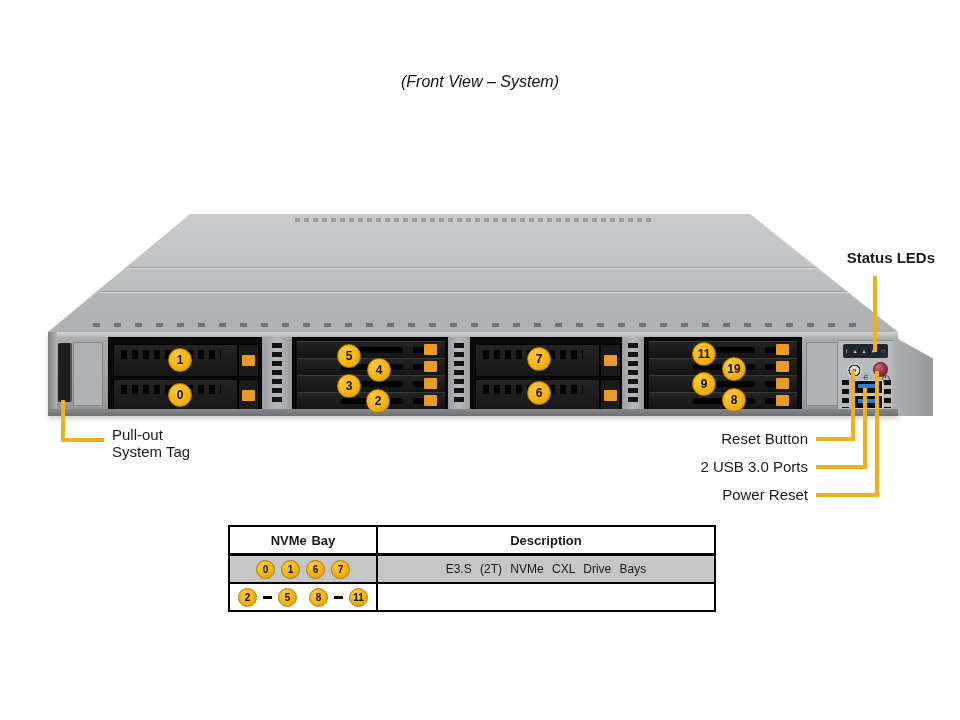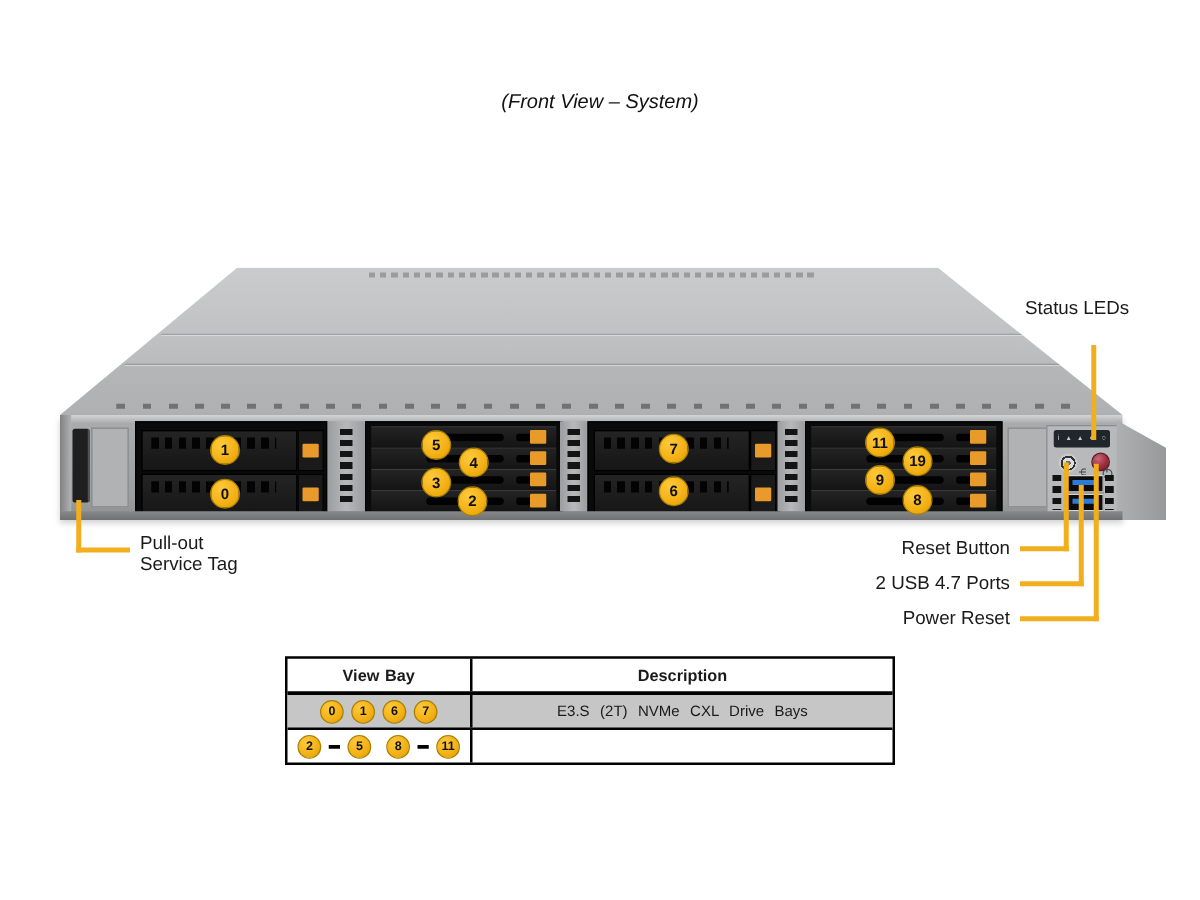--- a/index.html
+++ b/index.html
@@ -266,32 +266,32 @@
   <div class="yline" style="left:873px;top:276px;width:4px;height:76px;"></div>
   <div class="yline" style="left:851px;top:370px;width:4px;height:71px;"></div>
   <div class="yline" style="left:816px;top:437px;width:39px;height:4px;"></div>
   <div class="yline" style="left:863px;top:388px;width:4px;height:81px;"></div>
   <div class="yline" style="left:816px;top:465px;width:51px;height:4px;"></div>
   <div class="yline" style="left:875px;top:371px;width:4px;height:126px;"></div>
   <div class="yline" style="left:816px;top:493px;width:63px;height:4px;"></div>
   <div class="yline" style="left:61px;top:400px;width:4px;height:42px;"></div>
   <div class="yline" style="left:61px;top:438px;width:43px;height:4px;"></div>
 
-  <div class="callout-label" style="left:820px;top:238px;width:115px;text-align:left;">Status LEDs</div>
+  <div class="callout-label" style="left:820px;top:249px;width:115px;text-align:right;font-weight:bold;">Status LEDs</div>
   <div class="callout-label right-align" style="right:152px;top:430px;">Reset Button</div>
-  <div class="callout-label right-align" style="right:152px;top:458px;">2 USB 4.7 Ports</div>
+  <div class="callout-label right-align" style="right:152px;top:458px;">2 USB 3.0 Ports</div>
   <div class="callout-label right-align" style="right:152px;top:486px;">Power Reset</div>
   <div class="callout-label" style="left:112px;top:426px;">
     <div>Pull-out</div>
-    <div>Service Tag</div>
+    <div>System Tag</div>
   </div>
 
   <div class="dtable">
     <div class="dt-row dt-head">
-      <div class="dt-c1">View Bay</div>
+      <div class="dt-c1">NVMe Bay</div>
       <div class="dt-c2">Description</div>
     </div>
     <div class="dt-row dt-r1">
       <div class="dt-c1">
         <span class="tbl-circle">0</span>
         <span class="tbl-circle">1</span>
         <span class="tbl-circle">6</span>
         <span class="tbl-circle">7</span>
       </div>
       <div class="dt-c2">E3.S (2T) NVMe CXL Drive Bays</div>

